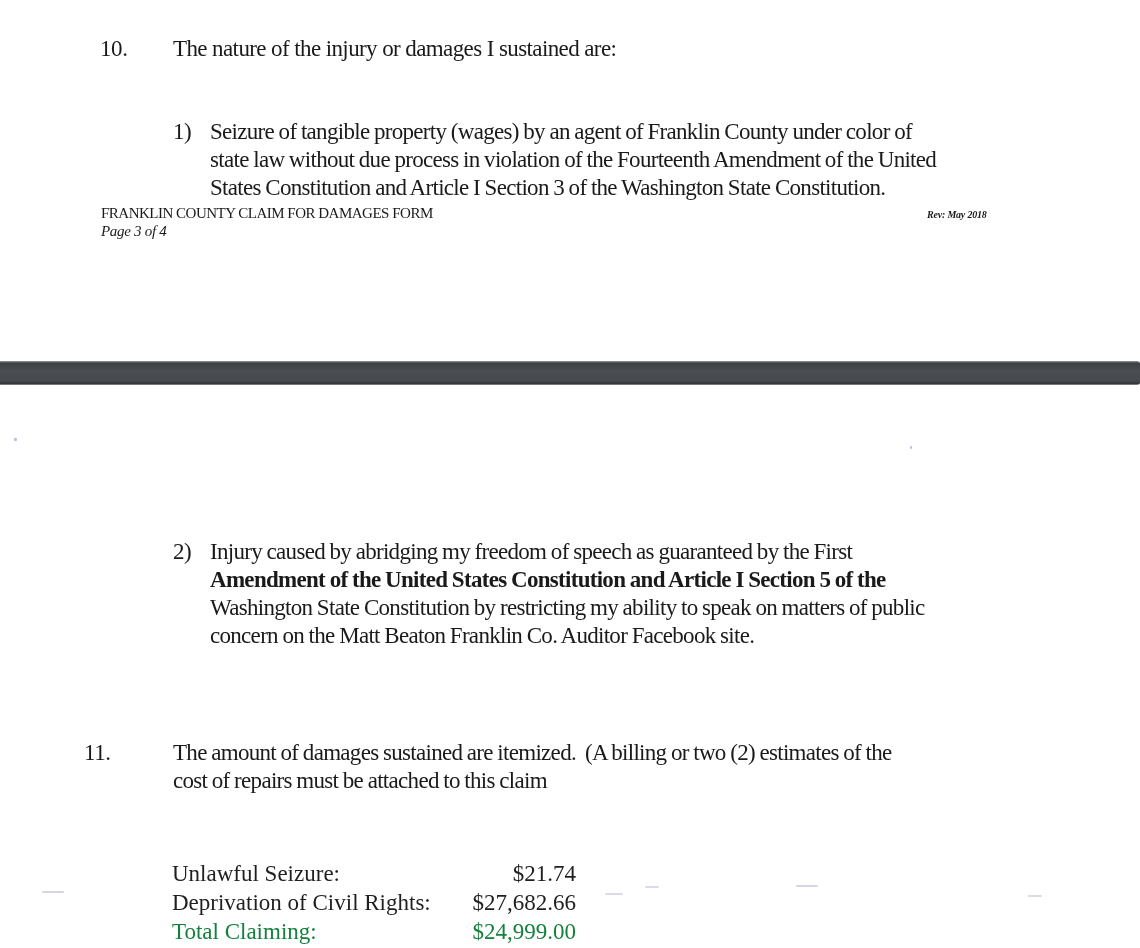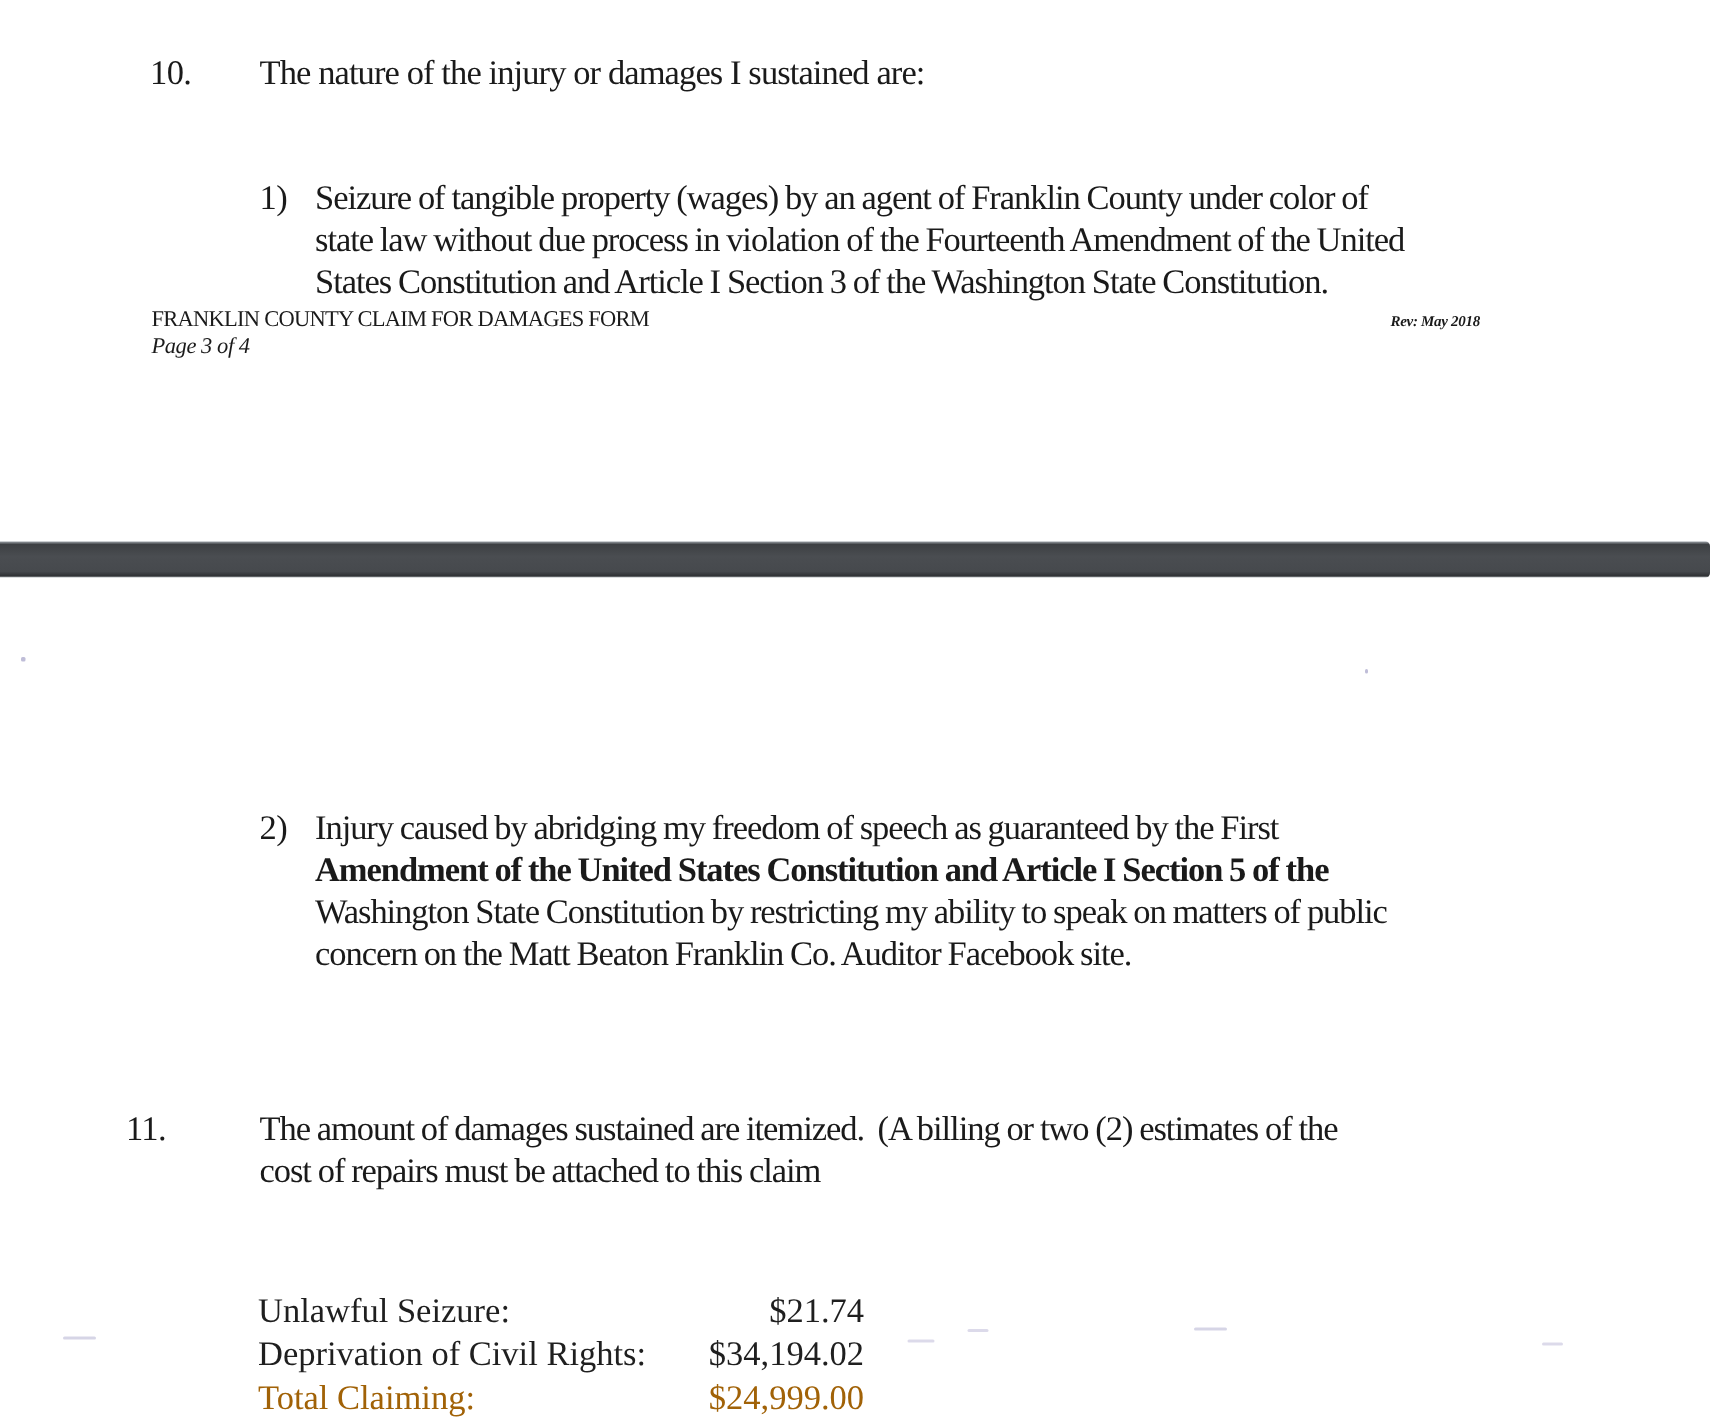--- a/index.html
+++ b/index.html
@@ -105,21 +105,21 @@
       top: 0;
       white-space: nowrap;
     }
     .damages-amount {
       position: absolute;
       right: 6px;
       top: 0;
       white-space: nowrap;
       text-align: right;
     }
-    .damages-row.total { color: #a16207; }
+    .damages-row.total { color: #15803d; }
 
     .speck {
       position: absolute;
       background: #8a86b8;
       opacity: 0.55;
       border-radius: 1px;
     }
   </style>
 </head>
 <body>
@@ -171,19 +171,19 @@
   <div class="speck" style="left:1028px; top:509px; width:14px; height:2px; opacity:0.3;"></div>
 </div>
 
 <div class="damages-table">
   <div class="damages-row">
     <span class="damages-label">Unlawful Seizure:</span>
     <span class="damages-amount">$21.74</span>
   </div>
   <div class="damages-row">
     <span class="damages-label">Deprivation of Civil Rights:</span>
-    <span class="damages-amount">$34,194.02</span>
+    <span class="damages-amount">$27,682.66</span>
   </div>
   <div class="damages-row total">
     <span class="damages-label">Total Claiming:</span>
     <span class="damages-amount">$24,999.00</span>
   </div>
 </div>
 
 </body></html>

